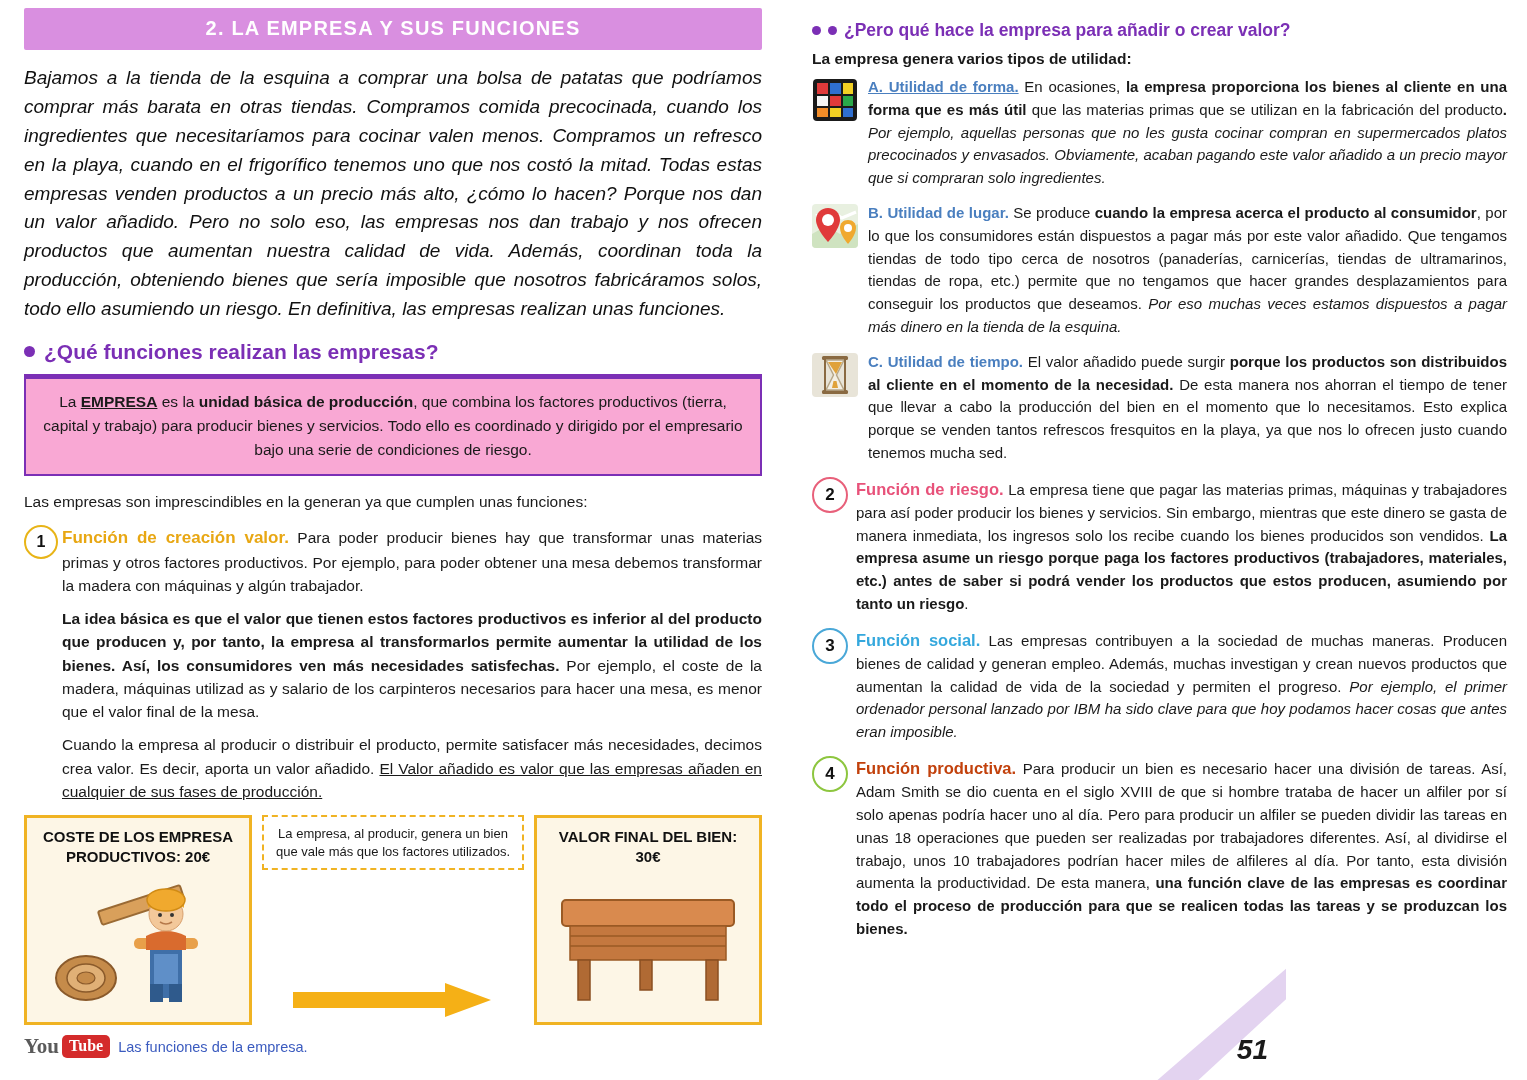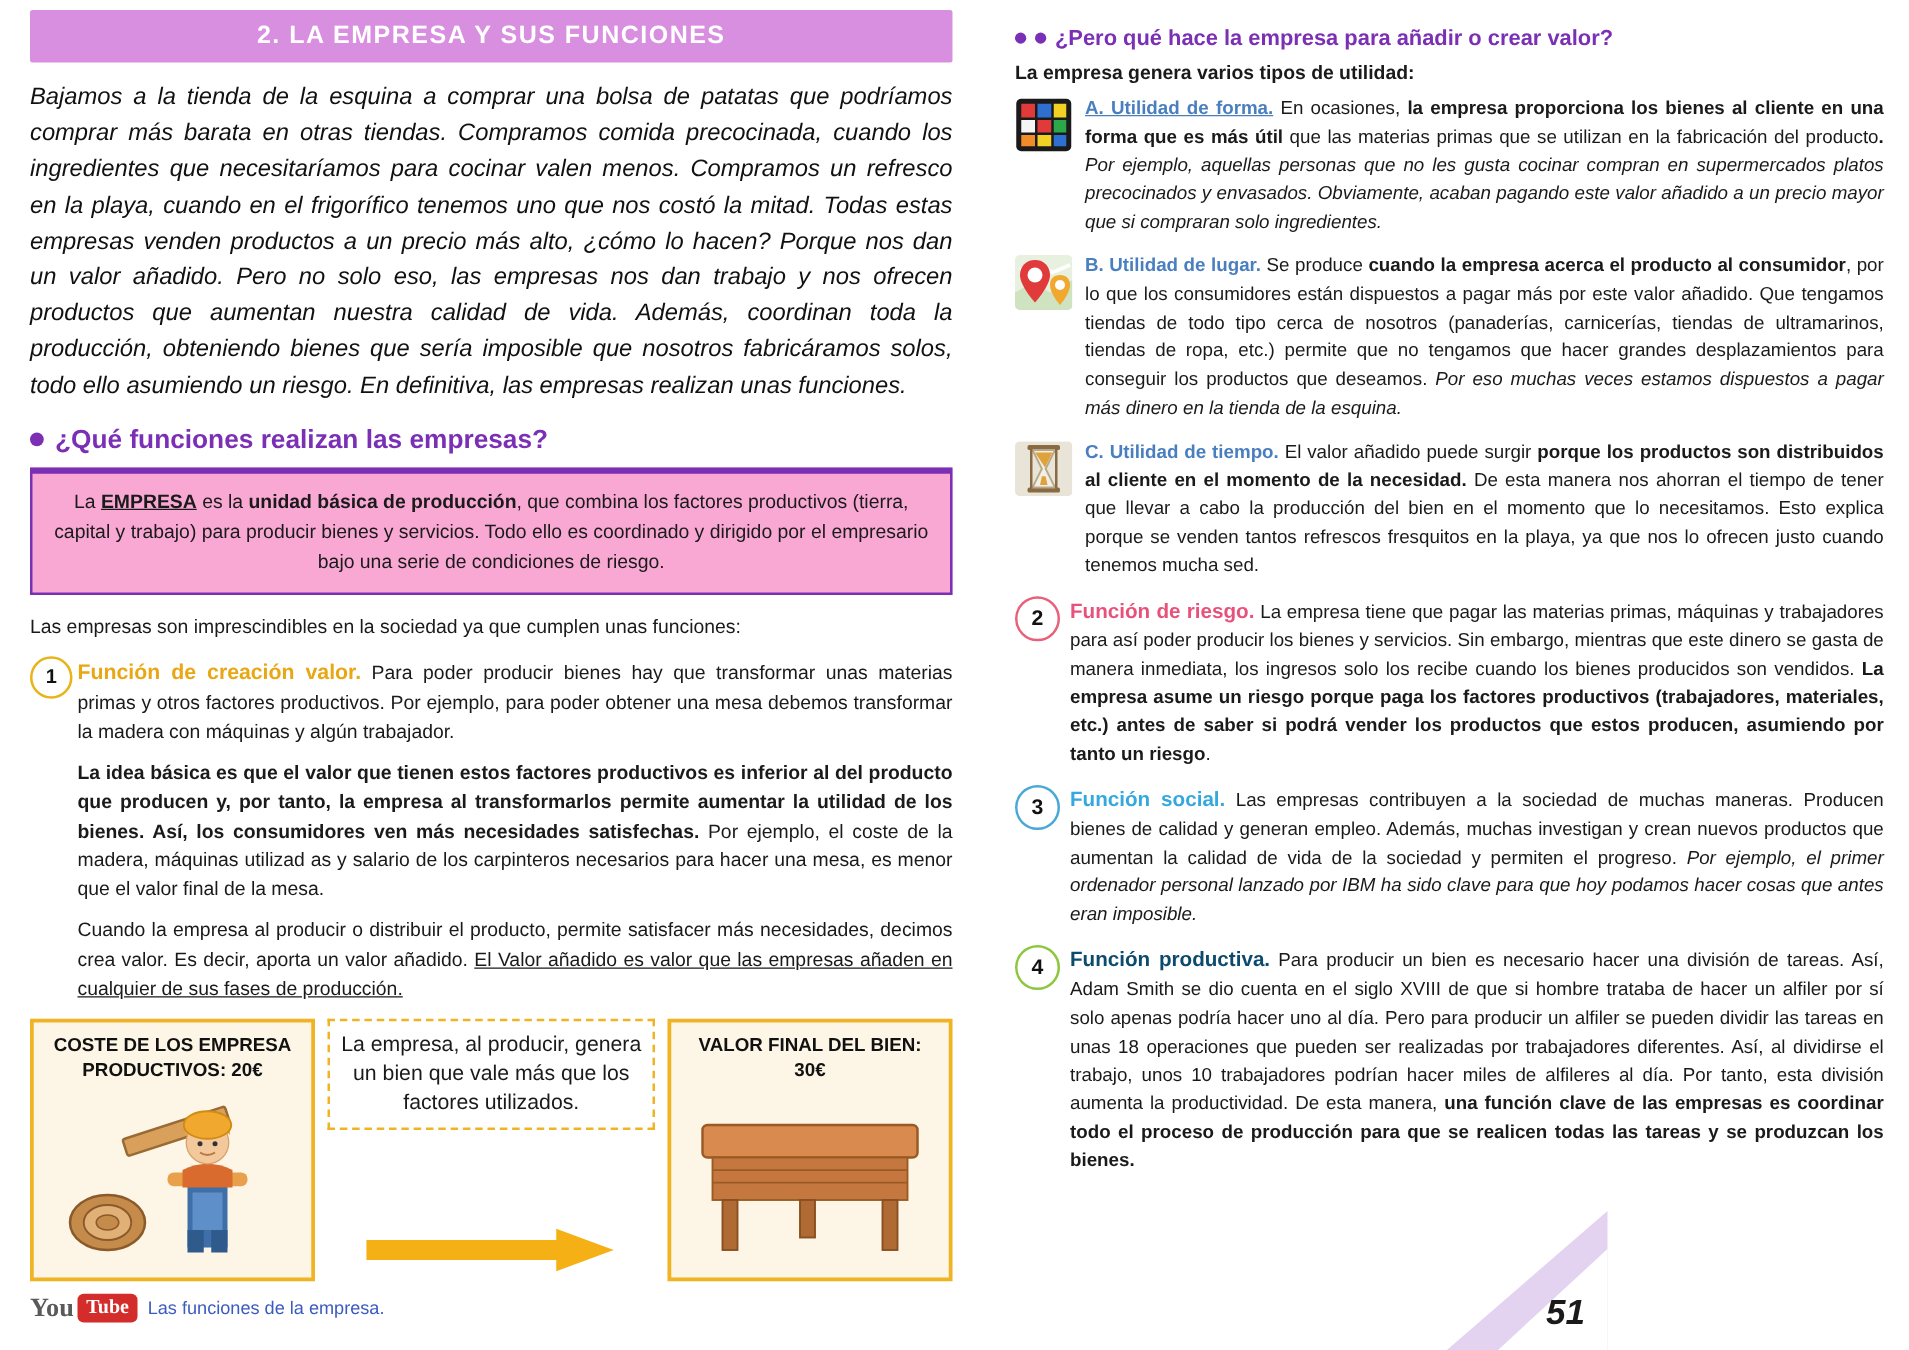--- a/index.html
+++ b/index.html
@@ -158,21 +158,21 @@
     flex-direction: column;
     justify-content: space-between;
     align-items: center;
   }
   .dashed {
     border: 2px dashed #f0b323;
     box-sizing: border-box;
     width: 100%;
     text-align: center;
     padding: 8px 8px;
-    font-size: 17px;
+    font-size: 13px;
     line-height: 1.35;
   }
   .dashed.big {
     font-size: 22px;
     line-height: 1.4;
     padding: 10px 8px 12px 8px;
   }
   .arrow-wrap {
     width: 100%;
     display: flex;
@@ -278,21 +278,21 @@
     font-weight: bold;
     font-size: 17px;
     color: #111;
   }
   .rfn .num.n2 { border: 2.5px solid #e8607a; }
   .rfn .num.n3 { border: 2.5px solid #4aa8d8; }
   .rfn .num.n4 { border: 2.5px solid #8dc63f; }
   .rfn .ttl { font-weight: bold; font-size: 16.5px; }
   .rfn .ttl.c2 { color: #e8527a; }
   .rfn .ttl.c3 { color: #35a8dd; }
-  .rfn .ttl.c4 { color: #0c4a6e; }
+  .rfn .ttl.c4 { color: #c2410c; }
   .rfn b { font-weight: bold; }
   .rfn i { font-style: italic; }
 
   .page-num {
     position: absolute;
     right: 18px;
     bottom: 14px;
     font-size: 28px;
     font-style: italic;
     font-weight: bold;
@@ -338,21 +338,21 @@
 
     <div class="q-heading">
       <span class="bullet-dot"></span>
       <span class="qtext">¿Qué funciones realizan las empresas?</span>
     </div>
 
     <div class="def-box">
       <span>La </span><u>EMPRESA</u><span> es la </span><b>unidad básica de producción</b><span>, que combina los factores productivos (tierra, capital y trabajo) para producir bienes y servicios. Todo ello es coordinado y dirigido por el empresario bajo una serie de condiciones de riesgo.</span>
     </div>
 
-    <div class="plain-par">Las empresas son imprescindibles en la sociedad ya que cumplen unas funciones:</div>
+    <div class="plain-par">Las empresas son imprescindibles en la generan ya que cumplen unas funciones:</div>
 
     <div class="fn-block">
       <div class="fn-num">1</div>
       <div class="fn-body">
         <p><span class="fn-title">Función de creación valor.</span><span> Para poder producir bienes hay que transformar unas materias primas y otros factores productivos. Por ejemplo, para poder obtener una mesa debemos transformar la madera con máquinas y algún trabajador.</span></p>
         <p><b>La idea básica es que el valor que tienen estos factores productivos es inferior al del producto que producen y, por tanto, la empresa al transformarlos permite aumentar la utilidad de los bienes. Así, los consumidores ven más necesidades satisfechas.</b><span> Por ejemplo, el coste de la madera, máquinas utilizad as y salario de los carpinteros necesarios para hacer una mesa, es menor que el valor final de la mesa.</span></p>
         <p><span>Cuando la empresa al producir o distribuir el producto, permite satisfacer más necesidades, decimos crea valor. Es decir, aporta un valor añadido. </span><u>El Valor añadido es valor que las empresas  añaden en cualquier de sus fases de producción.</u></p>
       </div>
     </div>
 

